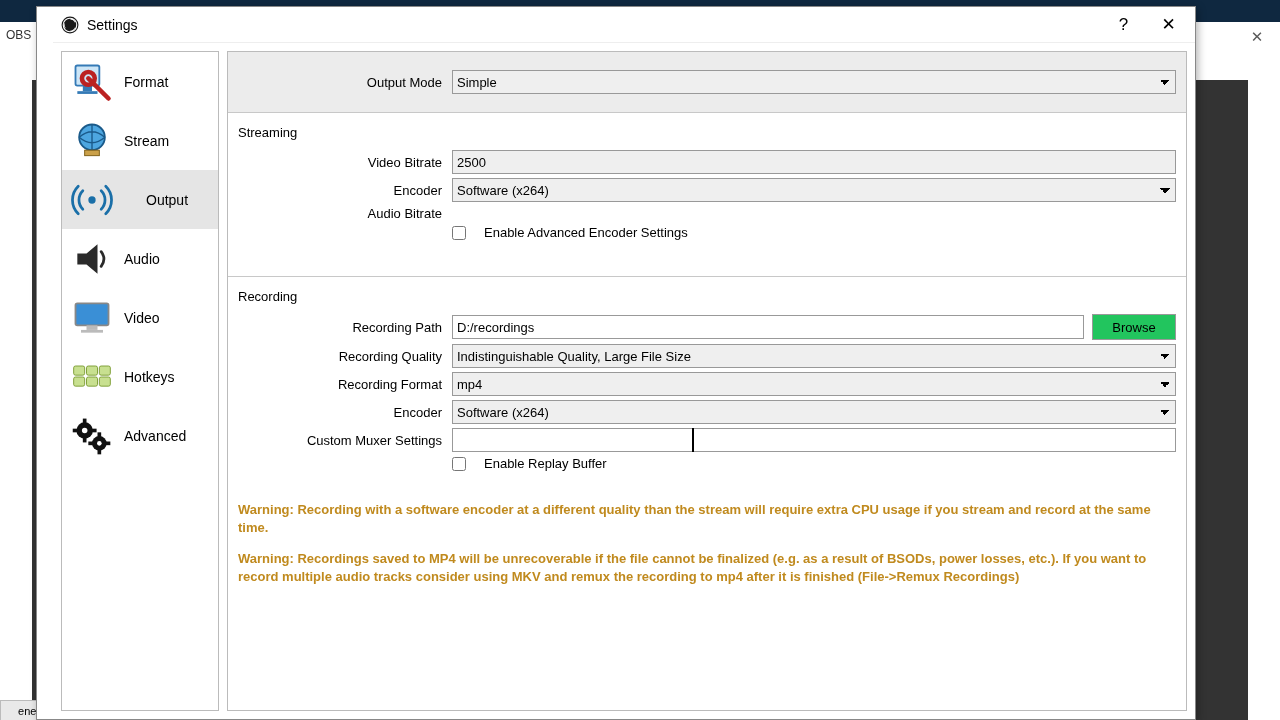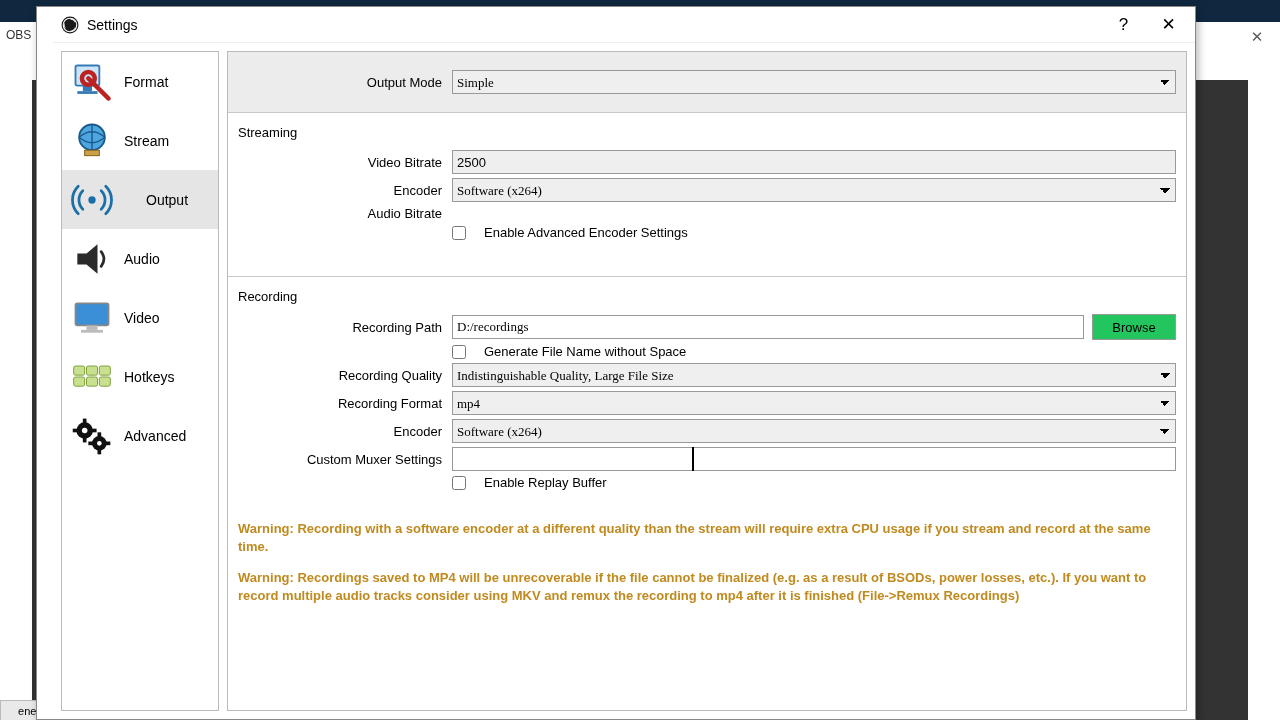--- a/index.html
+++ b/index.html
@@ -162,21 +162,21 @@
     color: #000;
   }
   .field-ctrl { flex: 1; display:flex; gap:8px; align-items:center;}
   select, input[type=text] {
     width: 100%;
     height: 24px;
     border: 1px solid #999;
     background: #fff;
     font-size: 13px;
     padding: 0 4px;
-    font-family: Liberation Serif, serif;
+    font-family: Liberation Sans, sans-serif;
   }
   select {
     background: #efefef;
     appearance: none;
     -webkit-appearance: none;
     padding-right: 22px;
     background-image: linear-gradient(45deg, transparent 50%, #000 50%), linear-gradient(135deg, #000 50%, transparent 50%);
     background-position: right 10px top 9px, right 5px top 9px;
     background-size: 5px 5px, 5px 5px;
     background-repeat: no-repeat;
@@ -395,27 +395,20 @@
         <div class="section-title">Recording</div>
 
         <div class="field-row">
           <div class="field-label">Recording Path</div>
           <div class="field-ctrl">
             <input type="text" style="flex: 1 1 0%;" value="D:/recordings">
             <button class="browse-btn">Browse</button>
           </div>
         </div>
 
-        <div class="field-row">
-          <div class="field-label"></div>
-          <div class="field-ctrl checkbox-row">
-            <input type="checkbox" style="">
-            <span>Generate File Name without Space</span>
-          </div>
-        </div>
 
         <div class="field-row">
           <div class="field-label">Recording Quality</div>
           <div class="field-ctrl">
             <select>
               <option>Indistinguishable Quality, Large File Size</option>
             </select>
           </div>
         </div>
 

